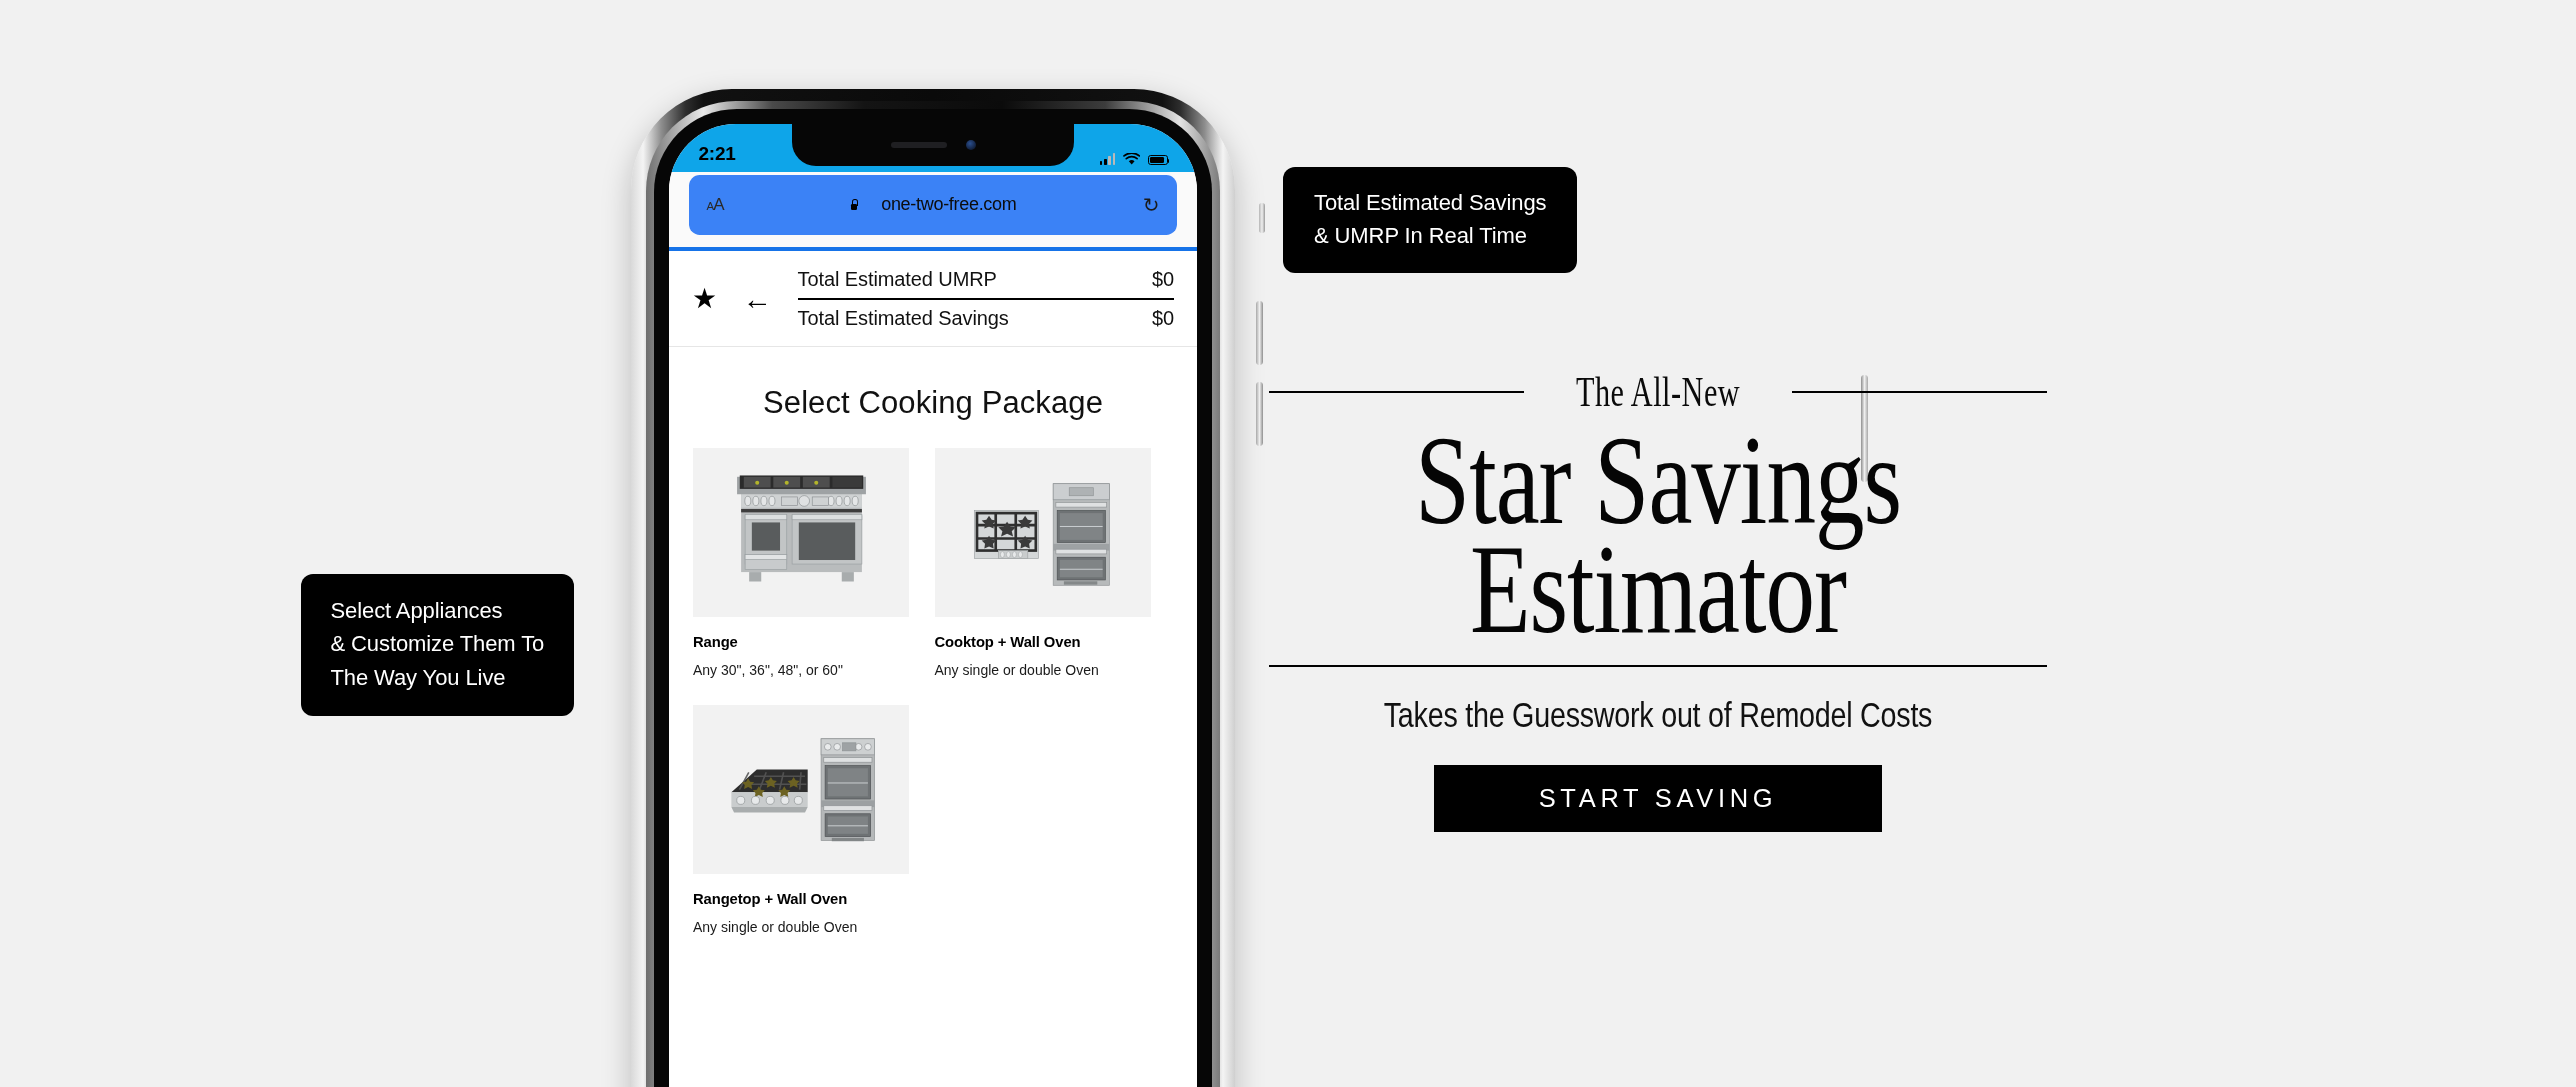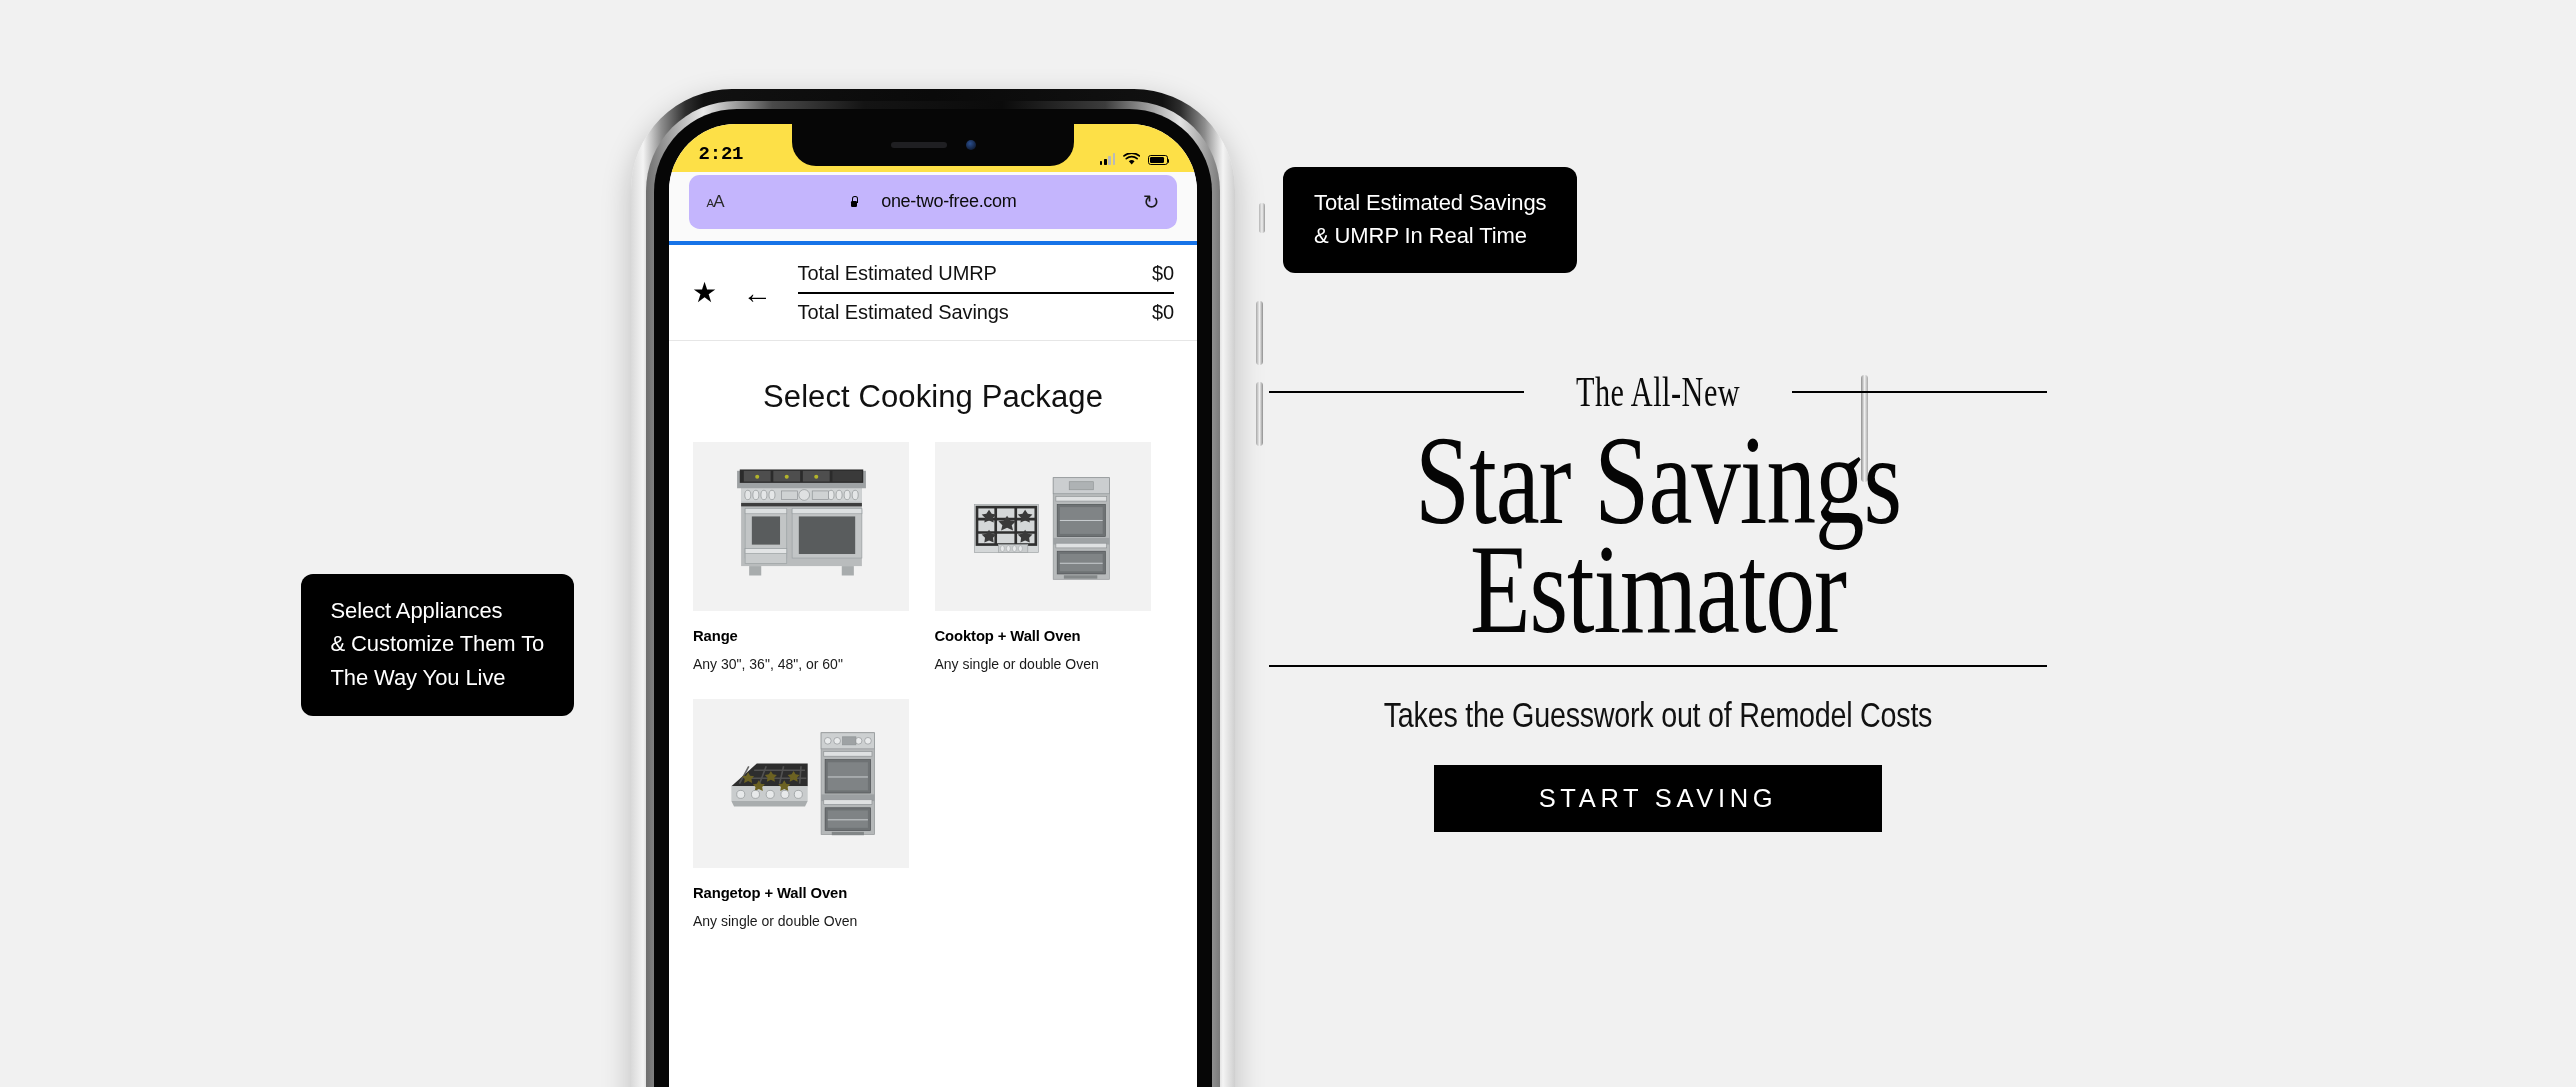--- a/index.html
+++ b/index.html
@@ -50,24 +50,23 @@
     background:linear-gradient(90deg,#a8a8a8,#efefef,#8f8f8f); }
   .btn-voldn{ position:absolute; left:625px; top:293px; width:7.4px; height:64px;
     border-radius:3.4px;
     background:linear-gradient(90deg,#a8a8a8,#efefef,#8f8f8f); }
   .btn-power{ position:absolute; left:1230px; top:286px; width:7.4px; height:107px;
     border-radius:3.4px;
     background:linear-gradient(90deg,#8f8f8f,#efefef,#a8a8a8); }
 
   
   .status-bar{
-    position:relative; height:48px; background:#fde047;
+    position:relative; height:48px; background:#0ea5e9;
     display:flex; align-items:flex-end; justify-content:space-between;
     padding:0 29.5px 6.7px 29.5px;
-    font-family:Liberation Mono, monospace;
   }
   .status-time{ font-size:19px; font-weight:700; color:#000; letter-spacing:-0.2px; }
   .status-right{ display:flex; align-items:flex-end; gap:7.4px; }
   .sig{ display:flex; align-items:flex-end; gap:1.7px; height:12.7px; }
   .sig i{ width:2.7px; background:#000; border-radius:0.7px; display:block; }
   .sig i:nth-child(1){height:4px;background:#000;}
   .sig i:nth-child(2){height:6.7px;background:#000;}
   .sig i:nth-child(3){height:9.4px;background:#b9b9b9;}
   .sig i:nth-child(4){height:12px;background:#b9b9b9;}
   .batt{ width:20px; height:10.7px; border:1.3px solid #000; border-radius:2.7px;
@@ -83,21 +82,21 @@
     border-radius:0 0 24px 24px; z-index:6;
     display:flex; align-items:center; justify-content:center; gap:19px;
   }
   .speaker{ width:56px; height:6px; border-radius:3.4px; background:#1f1f22;}
   .cam{ width:10px; height:10px; border-radius:50%;
     background:radial-gradient(circle at 40% 35%, #2b4f8e 0%, #16294d 55%, #090c14 100%);}
 
   
   .safari{ background:#fafafa; padding:2.7px 20px 12px 20px; }
   .urlbar{
-    height:54px; background:#c4b5fd; border-radius:10.7px;
+    height:60px; background:#3b82f6; border-radius:10.7px;
     display:flex; align-items:center; padding:0 17.4px; position:relative;
   }
   .aa{ font-size:17px; color:#2a2a2a; letter-spacing:-0.7px; line-height:1; }
   .aa small{ font-size:11.4px; }
   .url-center{
     position:absolute; left:0; right:0; display:flex; align-items:center;
     justify-content:center; gap:23px; pointer-events:none;
   }
   .lock{ width:8.7px; height:11.4px; position:relative; display:inline-block; }
   .lock::before{ content:""; position:absolute; left:1px; bottom:0; width:6.7px; height:6.4px;

